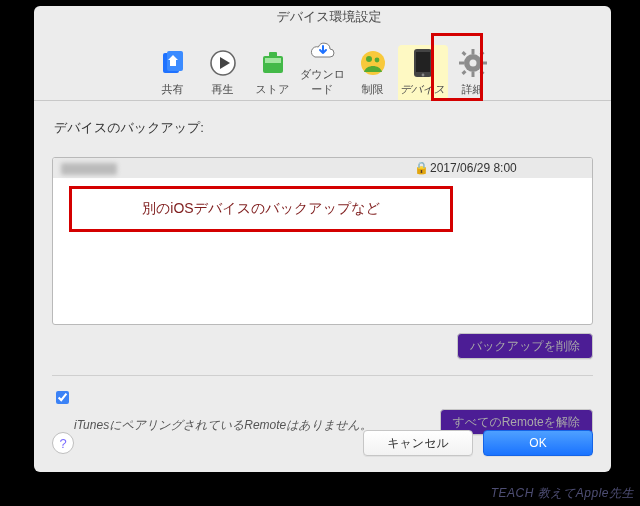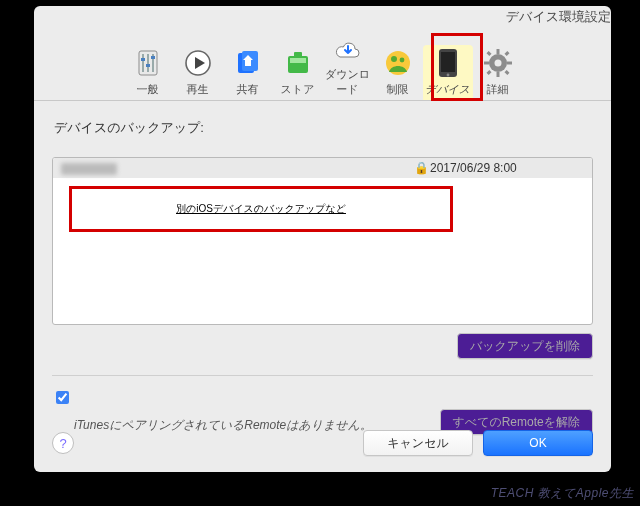--- a/index.html
+++ b/index.html
@@ -1,35 +1,35 @@
 <!DOCTYPE html>
 <html><head>
 <meta charset="utf-8">
 <style>
   html,body{margin:0;padding:0;width:640px;height:506px;background:#000;font-family:-apple-system,"Helvetica Neue",sans-serif;font-size:13px;color:#222;}
   .desktop{position:absolute;left:0;top:0;width:640px;height:506px;background:#000;}
   .window{position:absolute;left:34px;top:6px;width:577px;height:466px;background:#ececec;border-radius:6px;box-shadow:0 10px 30px rgba(0,0,0,0.5);overflow:hidden;}
-  .titlebar{height:22px;line-height:22px;text-align:right;font-size:13px;color:#4a4a4a;padding-left:13px;}
+  .titlebar{height:22px;line-height:22px;text-align:center;font-size:13px;color:#4a4a4a;padding-left:13px;}
   .toolbar{height:72px;display:flex;justify-content:center;align-items:flex-end;padding-bottom:0px;border-bottom:1px solid #c8c8c8;}
   .tb-item{width:50px;text-align:center;font-size:11px;color:#4b4b4b;padding-bottom:3px;cursor:default;}
   .tb-item .ic{height:36px;display:flex;align-items:center;justify-content:center;}
   .tb-item .lbl{margin-top:1px;}
   .tb-item.sel{background:#fef9c3;border-radius:4px 4px 0 0;font-style:italic;}
   .hl-red{position:absolute;border:3px solid #d40000;pointer-events:none;}
   .content{padding:14px 18px 0 18px;}
   .section-label{font-size:13px;color:#333;margin:4px 0 20px 2px;}
   .listbox{height:166px;background:#fff;border:1px solid #b9b9b9;border-radius:3px;position:relative;overflow:hidden;}
   .row{height:20px;line-height:20px;padding:0 8px;display:flex;align-items:center;font-size:12px;}
   .row.sel{background:#e9e9e9;}
   .row .name{flex:1;color:#888;}
   .row .name .blur{display:inline-block;width:56px;height:12px;background:#bbb;filter:blur(2px);border-radius:2px;vertical-align:middle;}
   .row .lock{width:16px;text-align:center;color:#555;}
   .row .date{width:154px;color:#333;}
   .overlay-box{position:absolute;left:16px;top:28px;width:378px;height:40px;border:3px solid #d40000;display:flex;align-items:center;justify-content:center;}
-  .overlay-box span{color:#000000;font-size:10px;font-weight:500;text-decoration:underline;}
+  .overlay-box span{color:#7f1d1d;font-size:14px;font-weight:500;}
   .btn{display:inline-block;min-width:110px;padding:2px 12px;height:20px;line-height:20px;background:linear-gradient(#ffffff,#f2f2f2);border:1px solid #c6c6c6;border-radius:4px;font-size:12px;text-align:center;color:#333;box-shadow:0 1px 0 rgba(0,0,0,0.05);} 
   .btn.disabled{color:#a9a9a9;background:#4c1d95;}
   .btn.primary{background:linear-gradient(#4ea0ff,#1a73ff);border-color:#1564e6;color:#fff;}
   .row-btn{display:flex;justify-content:flex-end;margin-top:8px;}
   .hr{height:1px;background:#cfcfcf;margin:16px 0 12px 0;}
   .opt{display:flex;align-items:center;gap:6px;margin:2px 0;font-size:13px;}
   .opt input{accent-color:#3b82f6;}
   .small{font-size:12px;color:#555;margin:6px 0 0 22px;font-style:italic;}
   .footer{position:absolute;left:0;right:0;bottom:0;padding:14px 18px 16px 18px;display:flex;align-items:center;gap:10px;}
   .footer .spacer{flex:1;}
@@ -40,54 +40,40 @@
 </head>
 <body>
 <div class="desktop">
 
   <div class="window">
 
     <div class="titlebar">デバイス環境設定</div>
 
     <div class="toolbar">
 
+
       <div class="tb-item">
         <div class="ic">
           <svg width="28" height="28">
-              <rect x="5" y="2" width="18" height="24" rx="2" fill="#e9e9e9" stroke="#8d8d8d"></rect>
-              <rect x="8" y="5" width="2" height="18" fill="#9aa"></rect>
-              <rect x="13" y="5" width="2" height="18" fill="#9aa"></rect>
-              <rect x="18" y="5" width="2" height="18" fill="#9aa"></rect>
-              <rect x="7" y="9" width="4" height="3" fill="#4a7fbf"></rect>
-              <rect x="12" y="15" width="4" height="3" fill="#4a7fbf"></rect>
-              <rect x="17" y="7" width="4" height="3" fill="#4a7fbf"></rect>
+              <rect x="4" y="4" width="16" height="20" rx="2" fill="#1f72ff"></rect>
+              <rect x="8" y="2" width="16" height="20" rx="2" fill="#3b8bff"></rect>
+              <path d="M14 6 l5 5 h-2 v6 h-6 v-6 h-2 z" fill="#fff"></path>
             </svg>
         </div>
-        <div class="lbl">一般</div>
+        <div class="lbl">共有</div>
       </div>
 
       <div class="tb-item">
         <div class="ic">
           <svg width="28" height="28">
               <circle cx="14" cy="14" r="12" fill="#fff" stroke="#666" stroke-width="1.6"></circle>
               <polygon points="11,8 21,14 11,20" fill="#444"></polygon>
             </svg>
         </div>
         <div class="lbl">再生</div>
-      </div>
-
-      <div class="tb-item">
-        <div class="ic">
-          <svg width="28" height="28">
-              <rect x="4" y="4" width="16" height="20" rx="2" fill="#1f72ff"></rect>
-              <rect x="8" y="2" width="16" height="20" rx="2" fill="#3b8bff"></rect>
-              <path d="M14 6 l5 5 h-2 v6 h-6 v-6 h-2 z" fill="#fff"></path>
-            </svg>
-        </div>
-        <div class="lbl">共有</div>
       </div>
 
       <div class="tb-item">
         <div class="ic">
           <svg width="26" height="26">
               <rect x="3" y="6" width="20" height="17" rx="2" fill="#43b948"></rect>
               <rect x="5" y="8" width="16" height="5" fill="#a2e69f"></rect>
               <rect x="9" y="2" width="8" height="5" rx="1" fill="#43b948"></rect>
             </svg>
         </div>

